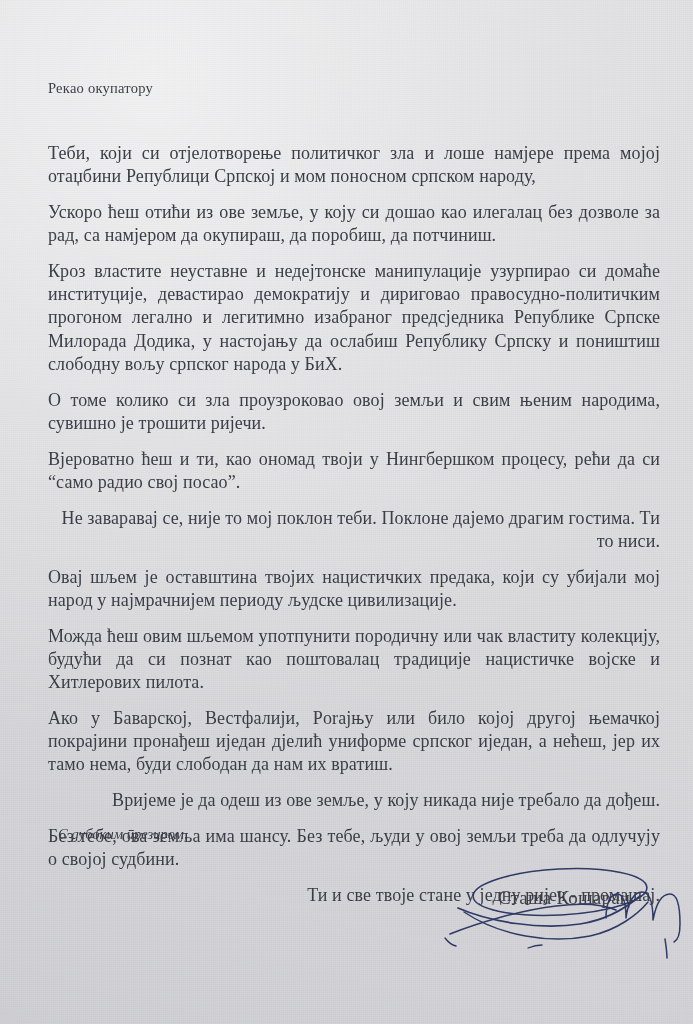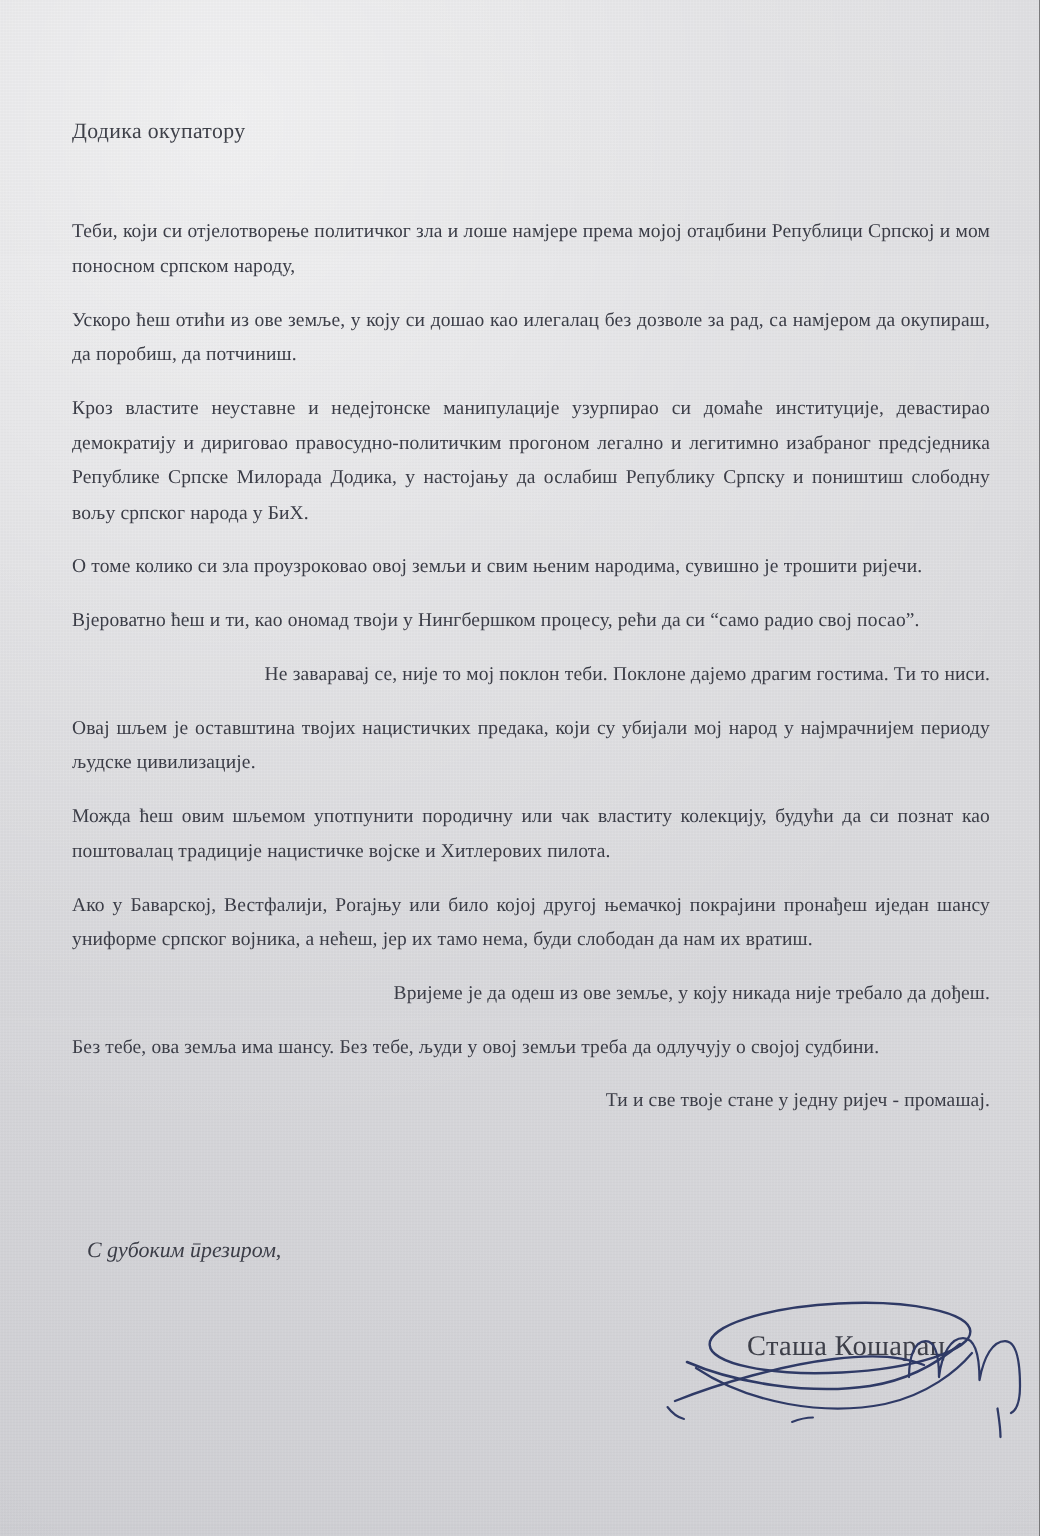--- a/index.html
+++ b/index.html
@@ -72,21 +72,21 @@
   .body-block {
     position: absolute;
     left: 0;
     top: 142px;
     width: 612px;
   }
 
   .para {
     text-align: justify;
     text-justify: inter-word;
-    font-size: 13px;
+    font-size: 18px;
     line-height: 23.2px;
     margin: 0 0 12.6px 0;
     color: #3b3d47;
     letter-spacing: 0.1px;
   }
   .para:last-child { margin-bottom: 0; }
   .para.no-justify { text-align: right; }
 
   .closing {
     position: absolute;
@@ -143,32 +143,32 @@
 
 <div class="page">
 
   <div class="paper-tone-a"></div>
   <div class="paper-tone-b"></div>
   <div class="paper-tone-c"></div>
   <div class="paper-grain"></div>
 
   <div class="content">
 
-    <div class="letter-title">Додика окупатору</div>
+    <div class="letter-title">Рекао окупатору</div>
 
     <div class="body-block">
       <p class="para">Теби, који си отјелотворење политичког зла и лоше намјере према мојој отаџбини Републици Српској и мом поносном српском народу,</p>
       <p class="para">Ускоро ћеш отићи из ове земље, у коју си дошао као илегалац без дозволе за рад, са намјером да окупираш, да поробиш, да потчиниш.</p>
       <p class="para">Кроз властите неуставне и недејтонске манипулације узурпирао си домаће институције, девастирао демократију и дириговао правосудно-политичким прогоном легално и легитимно изабраног предсједника Републике Српске Милорада Додика, у настојању да ослабиш Републику Српску и поништиш слободну вољу српског народа у БиХ.</p>
       <p class="para">О томе колико си зла проузроковао овој земљи и свим њеним народима, сувишно је трошити ријечи.</p>
       <p class="para">Вјероватно ћеш и ти, као ономад твоји у Нингбершком процесу, рећи да си “само радио свој посао”.</p>
       <p class="para no-justify">Не заваравај се, није то мој поклон теби. Поклоне дајемо драгим гостима. Ти то ниси.</p>
       <p class="para">Овај шљем је оставштина твојих нацистичких предака, који су убијали мој народ у најмрачнијем периоду људске цивилизације.</p>
       <p class="para">Можда ћеш овим шљемом употпунити породичну или чак властиту колекцију, будући да си познат као поштовалац традиције нацистичке војске и Хитлерових пилота.</p>
-      <p class="para">Ако у Баварској, Вестфалији, Porajњу или било којој другој њемачкој покрајини пронађеш иједан шансу униформе српског војника, а нећеш, јер их тамо нема, буди слободан да нам их вратиш.</p>
+      <p class="para">Ако у Баварској, Вестфалији, Porajњу или било којој другој њемачкој покрајини пронађеш иједан дјелић униформе српског иједан, а нећеш, јер их тамо нема, буди слободан да нам их вратиш.</p>
       <p class="para no-justify">Вријеме је да одеш из ове земље, у коју никада није требало да дођеш.</p>
       <p class="para">Без тебе, ова земља има шансу. Без тебе, људи у овој земљи треба да одлучују о својој судбини.</p>
       <p class="para no-justify">Ти и све твоје стане у једну ријеч - промашај.</p>
     </div>
 
     <div class="closing">С дубоким презиром,</div>
 
   </div>
 
   <div class="signature-block">

